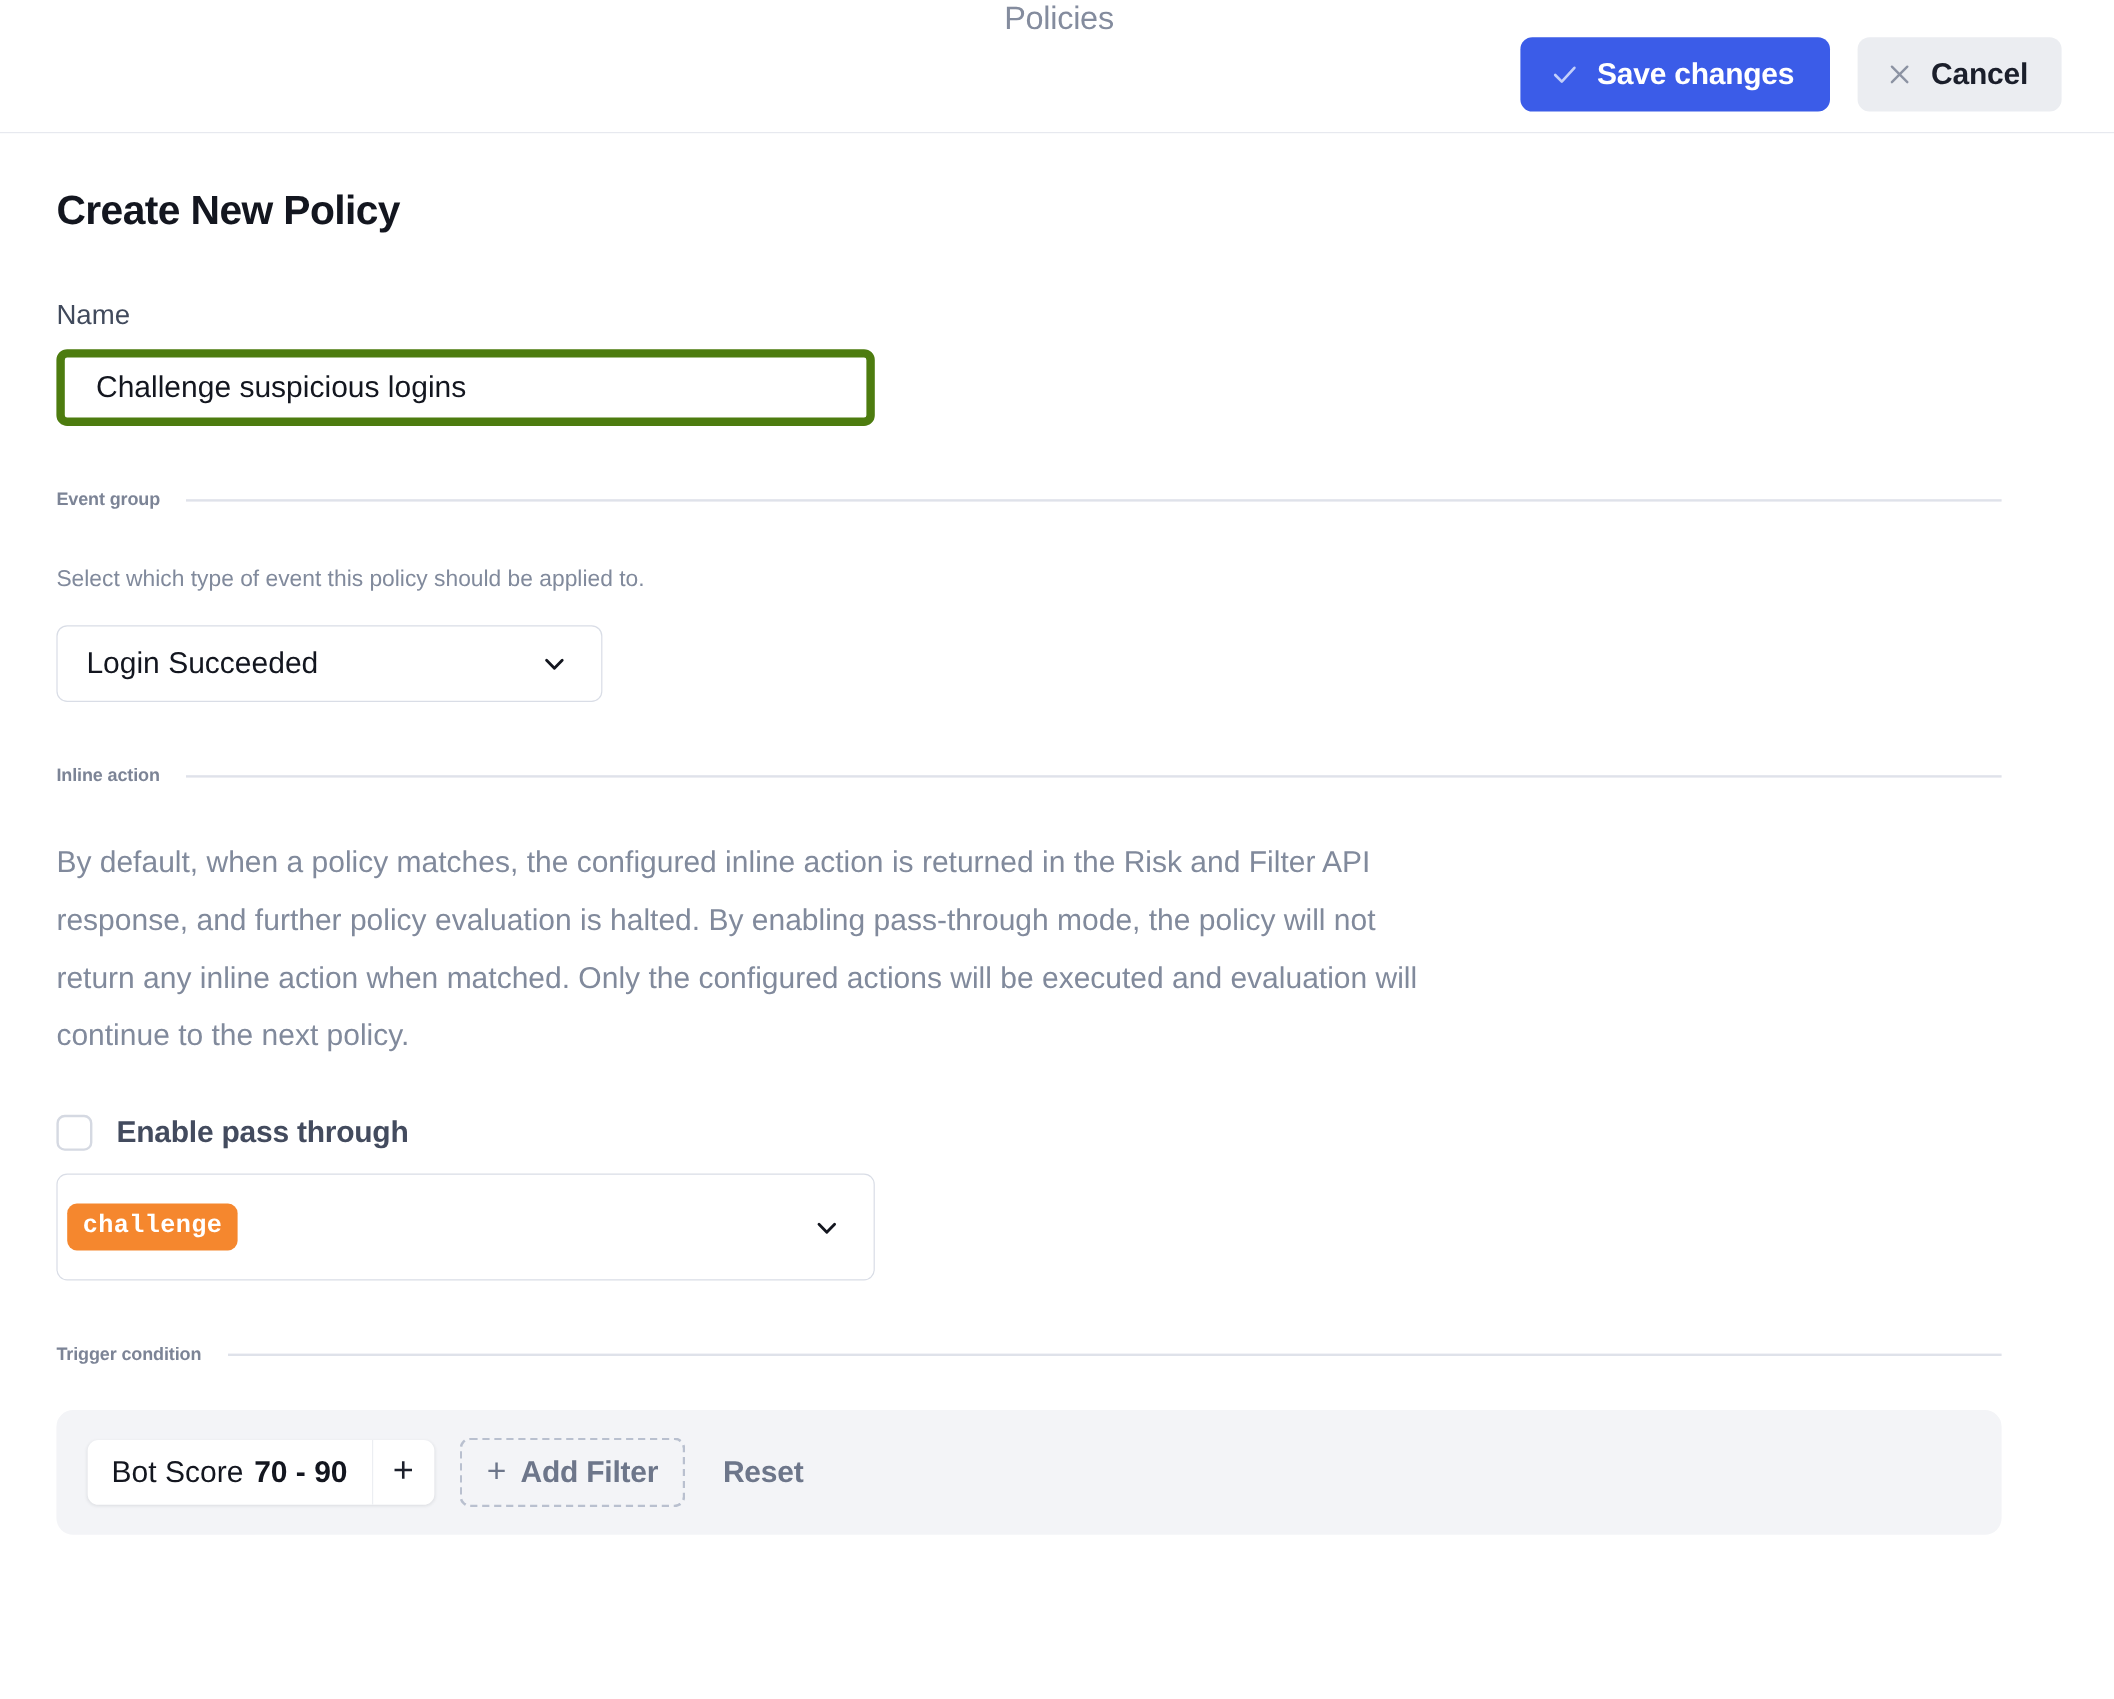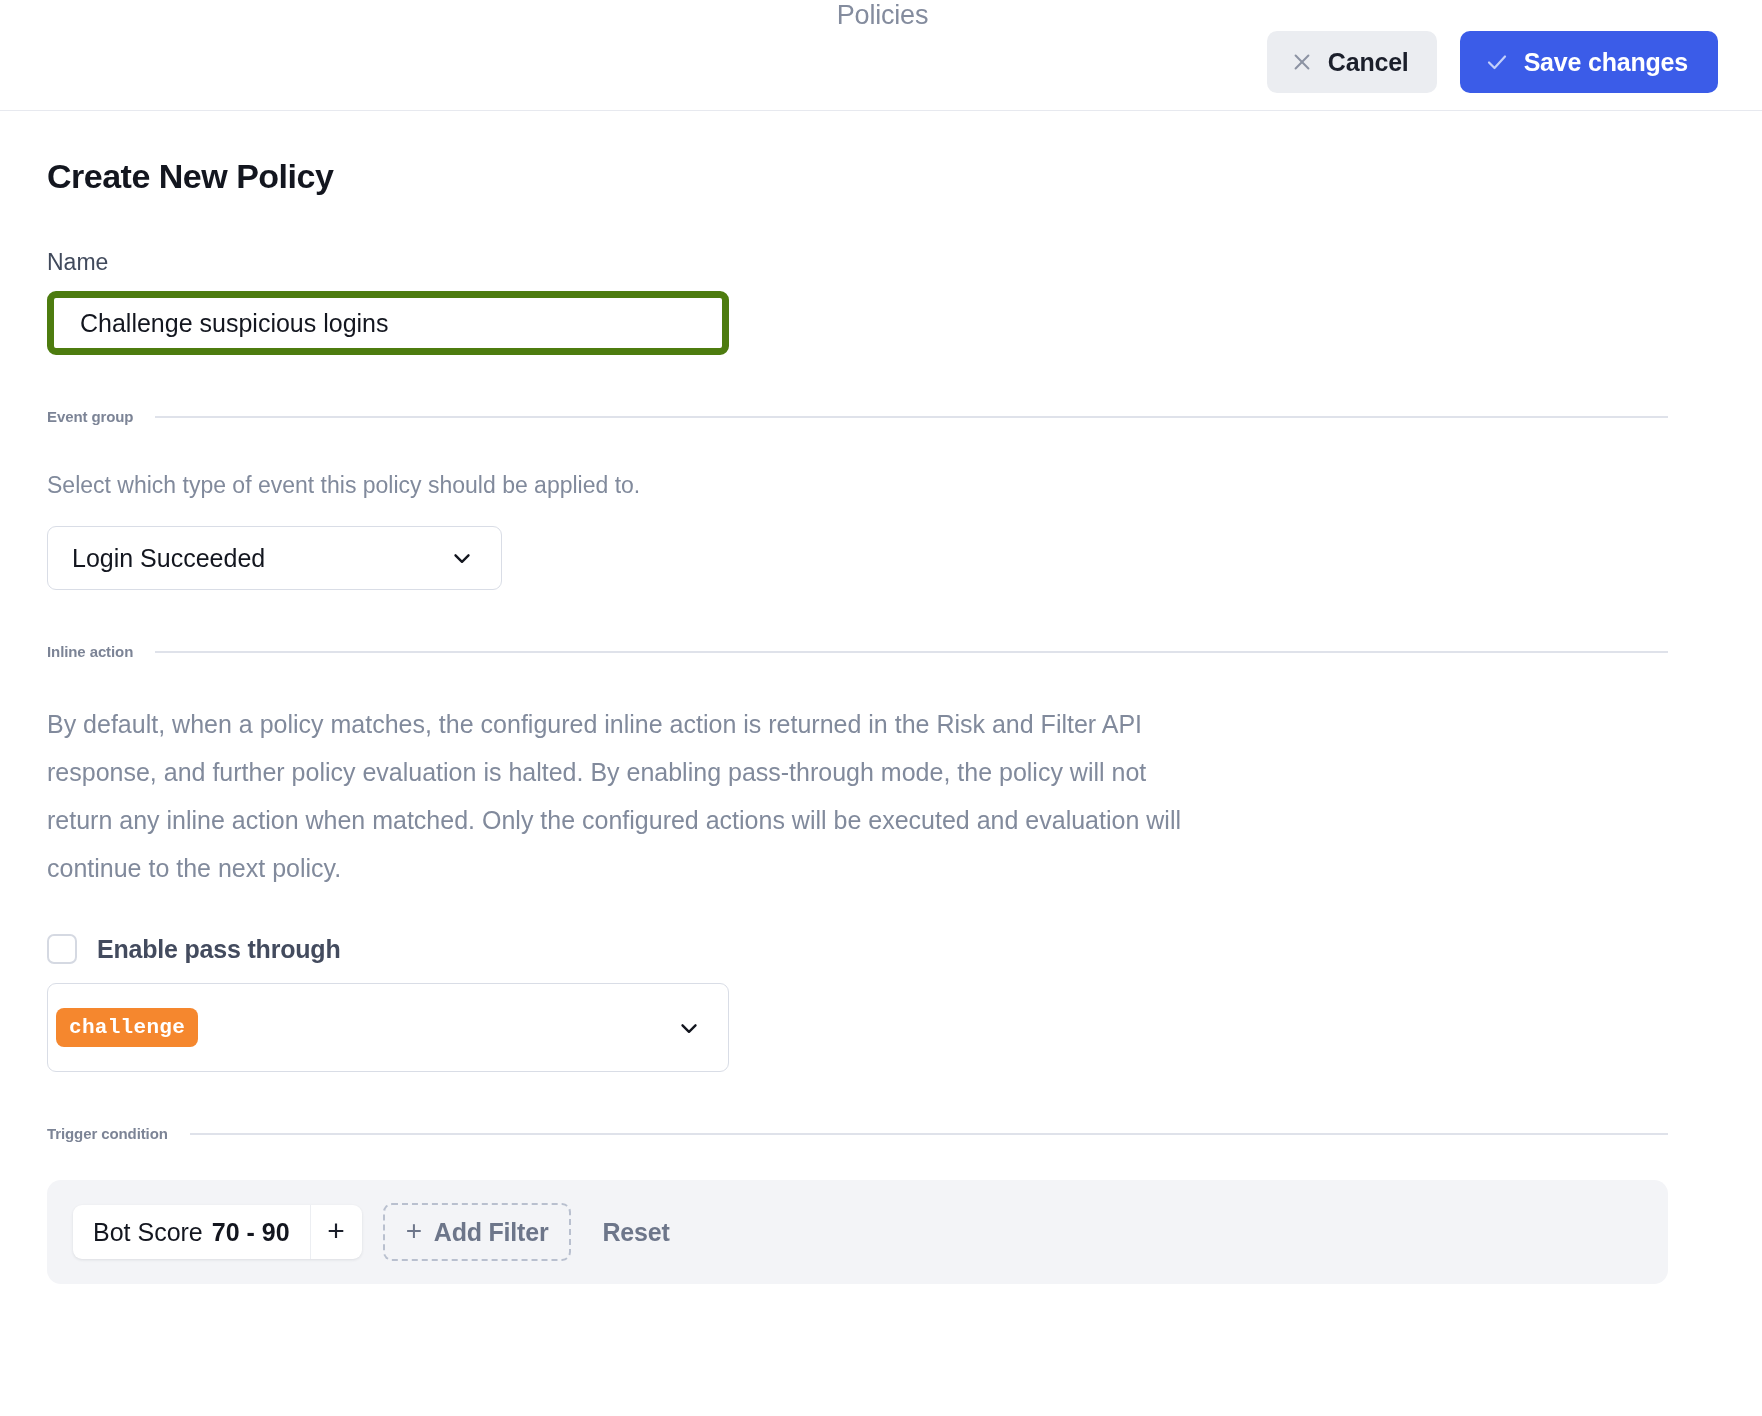--- a/index.html
+++ b/index.html
@@ -109,21 +109,21 @@
     white-space: nowrap;
   }
   .section-head .rule {
     flex: 1;
     height: 2px;
     background: #dfe2ea;
     margin-right: 47px;
   }
 
   .helper-text {
-    font-size: 23px;
+    font-size: 19px;
     color: #818a9c;
     margin-top: 47px;
   }
 
   
   .select {
     position: relative;
     width: 455px;
     height: 64px;
     border: 1px solid #d9dde6;
@@ -285,38 +285,38 @@
     font-family: "Liberation Sans", sans-serif;
   }
 </style>
 </head>
 <body>
 
 <div class="topbar">
   <div class="breadcrumb">Policies</div>
 
   <div class="topbar-actions">
+    <button class="btn btn-save">
+      <span class="ic">
+        <svg width="24" height="24" viewBox="0 0 24 24" fill="none" stroke="currentColor" stroke-width="2.2" stroke-linecap="round" stroke-linejoin="round">
+          <polyline points="4,12.5 9.5,18 20,6.5"></polyline>
+        </svg>
+      </span>
+      <span>Save changes</span>
+    </button>
+
     <button class="btn btn-cancel">
       <span class="ic">
         <svg width="22" height="22" viewBox="0 0 24 24" fill="none" stroke="currentColor" stroke-width="2.2" stroke-linecap="round">
           <line x1="5" y1="5" x2="19" y2="19"></line>
             <line x1="19" y1="5" x2="5" y2="19"></line>
         </svg>
       </span>
       <span>Cancel</span>
     </button>
-
-    <button class="btn btn-save">
-      <span class="ic">
-        <svg width="24" height="24" viewBox="0 0 24 24" fill="none" stroke="currentColor" stroke-width="2.2" stroke-linecap="round" stroke-linejoin="round">
-          <polyline points="4,12.5 9.5,18 20,6.5"></polyline>
-        </svg>
-      </span>
-      <span>Save changes</span>
-    </button>
   </div>
 </div>
 
 <div class="page">
 
   <div class="page-title">Create New Policy</div>
 
   <div>
     <div class="field-label">Name</div>
     <input class="text-input" type="text" value="Challenge suspicious logins" style="">

